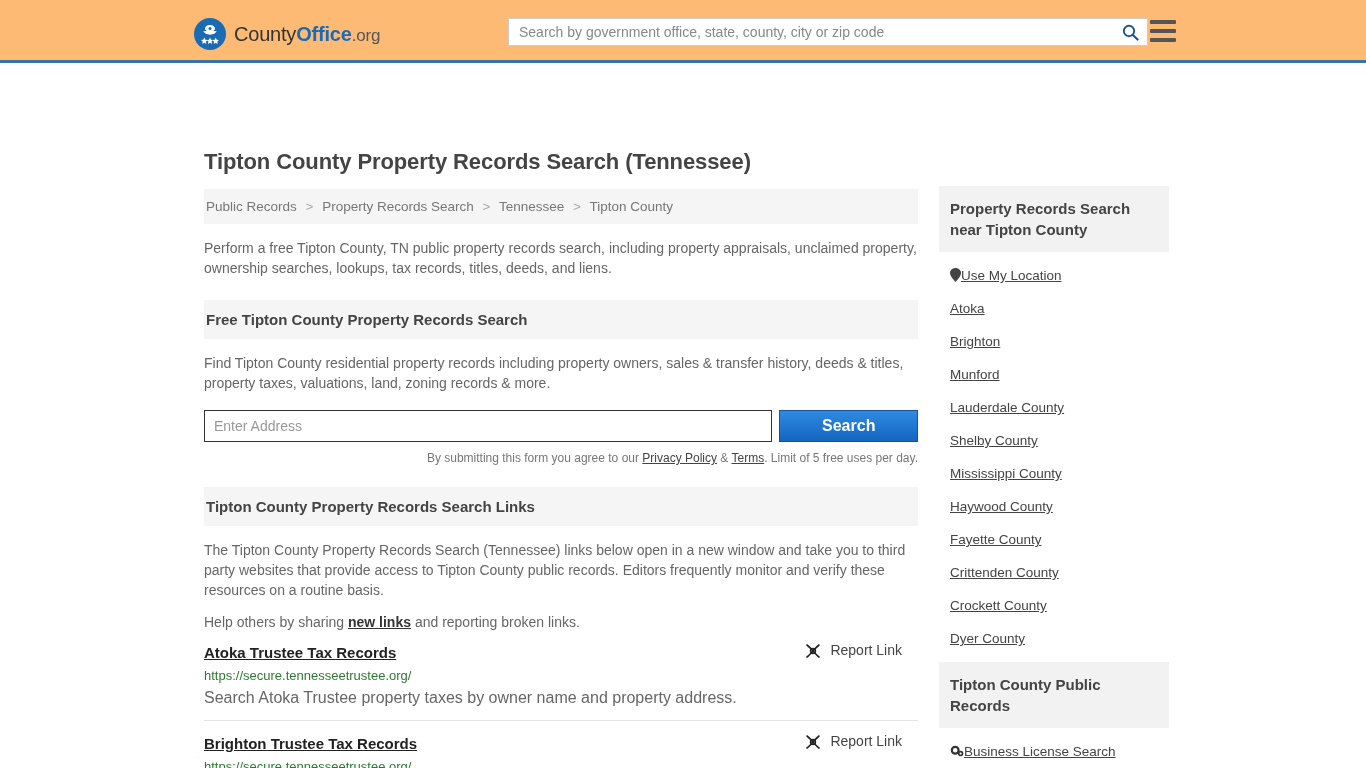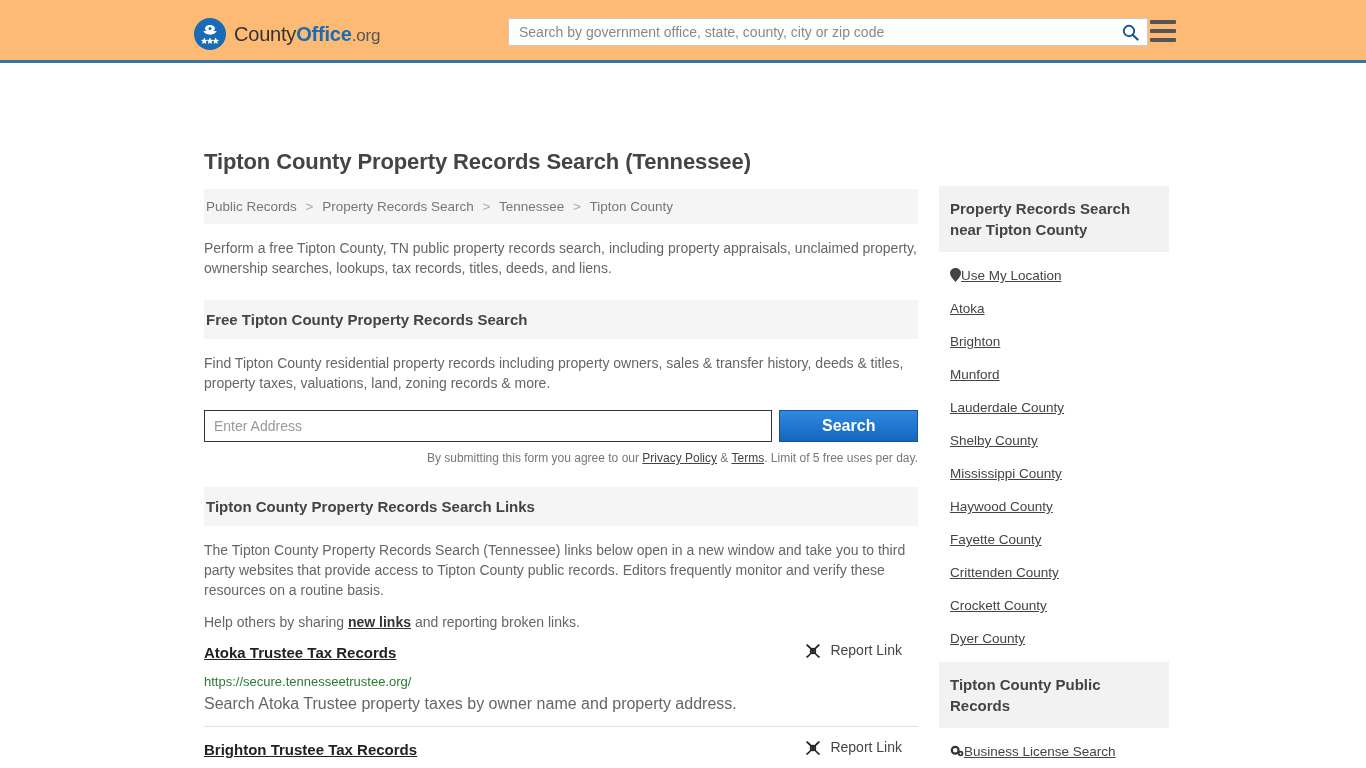--- a/index.html
+++ b/index.html
@@ -147,21 +147,21 @@
     position: relative;
   }
   .result:first-of-type { border-top: 1px solid #e3e3e3; }
   .result-title {
     font-size: 15px; font-weight: bold;
     color: #222222; text-decoration: underline;
     display: inline-block;
   }
   .result-url {
     font-size: 13px; color: #2d7a32;
-    margin-top: 12px;
+    margin-top: 6px;
   }
   .result-desc {
     font-size: 16px; color: #666666; margin-top: 6px;
   }
   .report-link {
     position: absolute; right: 16px; top: 12px;
     display: flex; gap: 8px;
     font-size: 14px; color: #444444;
     cursor: pointer; white-space: nowrap;
   }

